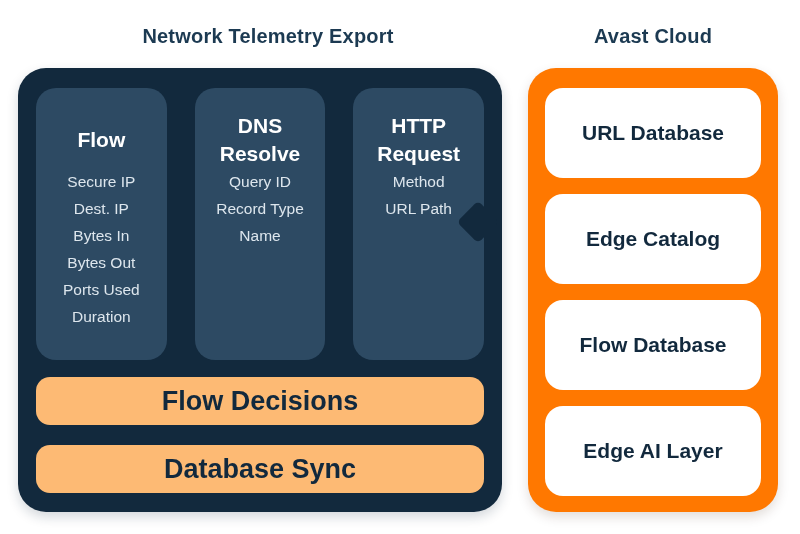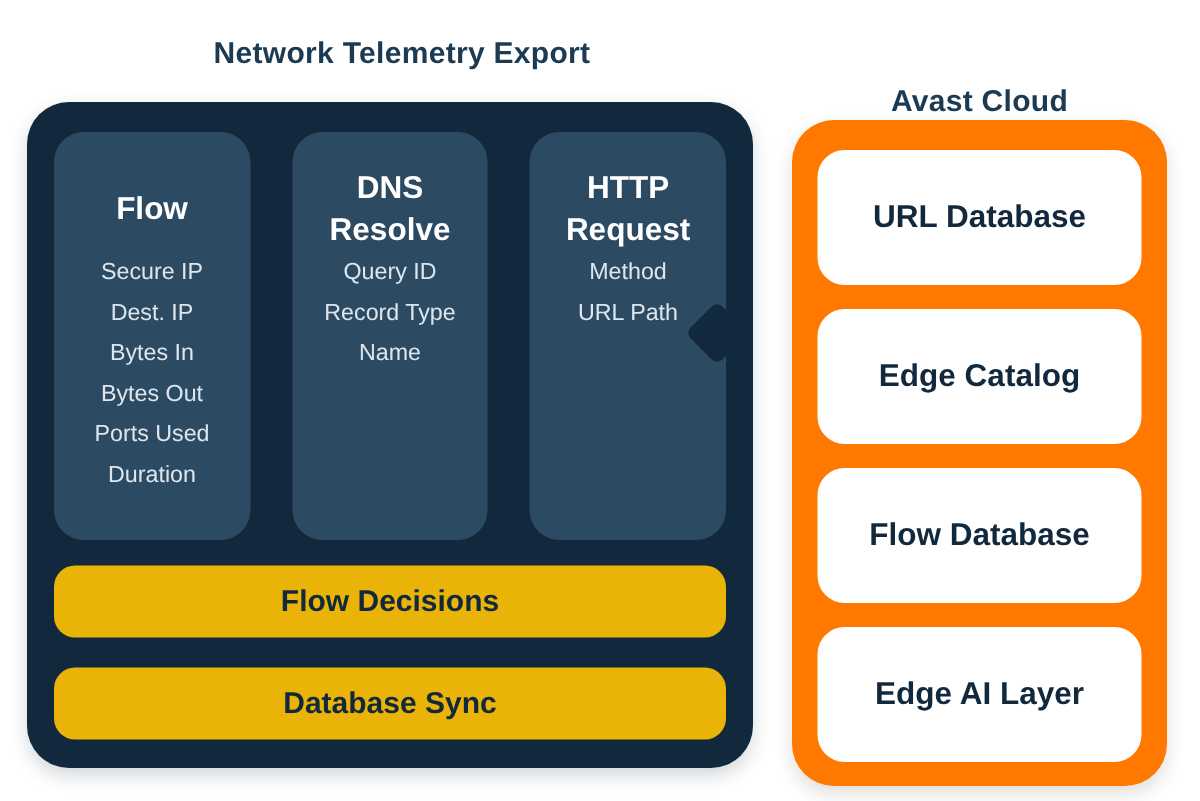--- a/index.html
+++ b/index.html
@@ -11,21 +11,21 @@
   }
   .stage { position: relative; width: 640px; height: 534px; }
 
   .section-title {
     position: absolute; top: 25px;
     font-size: 20px; font-weight: bold;
     color: #1C3A52; text-align: center;
     letter-spacing: 0.2px;
   }
   .section-title.left  { left: 18px;  width: 500px; }
-  .section-title.right { left: 528px; width: 250px; margin-top: 32px; }
+  .section-title.right { left: 528px; width: 250px; }
 
   .panel-left {
     position: absolute; left: 18px; top: 68px;
     width: 484px; height: 444px;
     background: #12293D; border-radius: 28px;
     box-sizing: border-box; padding: 20px 18px 19px;
     box-shadow: 0 5px 12px rgba(18,41,61,0.18);
   }
   .connector-arrow {
     position: absolute; left: 463px; top: 207px;
@@ -45,29 +45,29 @@
     font-size: 21px; line-height: 28px; font-weight: bold;
     color: #ffffff;
   }
   .col-items {
     font-size: 15.5px; line-height: 27px;
     color: #DDE6ED;
   }
   .col-item { padding: 0 2px; }
 
   .bar {
-    height: 48px; background: #eab308; border-radius: 14px;
+    height: 48px; background: #fdba74; border-radius: 14px;
     display: flex; align-items: center; justify-content: center;
-    font-size: 20px; font-weight: bold; color: #12293D;
+    font-size: 27px; font-weight: bold; color: #12293D;
   }
   .bar.first  { margin-top: 17px; }
   .bar.second { margin-top: 20px; }
 
   .panel-right {
-    position: absolute; left: 528px; top: 80px;
+    position: absolute; left: 528px; top: 68px;
     width: 250px; height: 444px;
     background: #FF7800; border-radius: 28px;
     box-sizing: border-box; padding: 20px 17px 16px;
     display: flex; flex-direction: column; gap: 16px;
     box-shadow: 0 5px 12px rgba(60,30,0,0.15);
   }
   .cloud-box {
     flex: 1; background: #ffffff; border-radius: 18px;
     display: flex; align-items: center; justify-content: center;
     font-size: 21px; font-weight: bold; color: #12293D;

